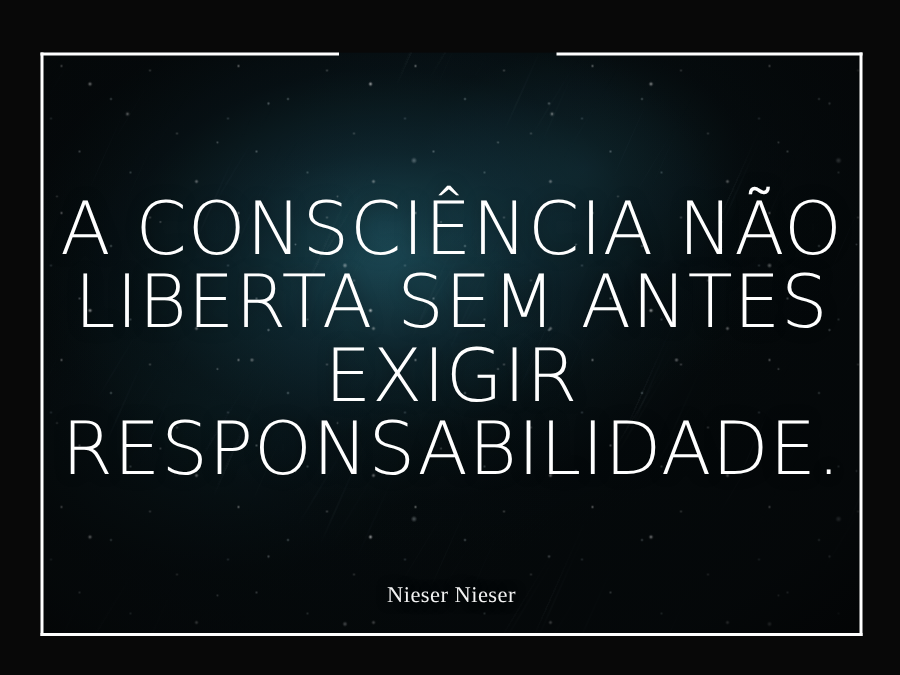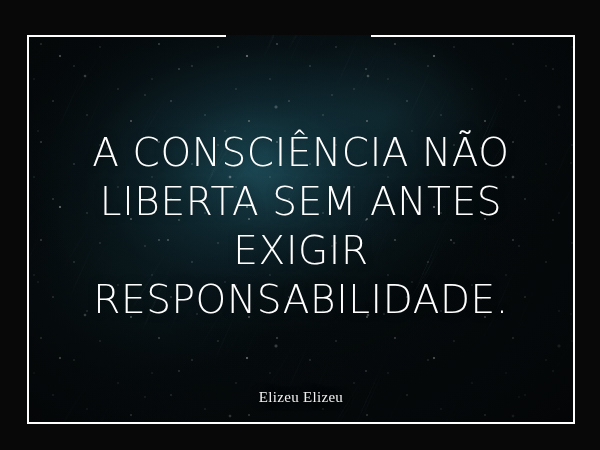--- a/index.html
+++ b/index.html
@@ -180,21 +180,21 @@
 
   .quote-text {
     position: absolute;
     left: 0;
     top: 91px;
     width: 544px;
     text-align: center;
     color: #ffffff;
     font-family: "DejaVu Sans", sans-serif;
     font-weight: 300;
-    font-size: 39px;
+    font-size: 49px;
     line-height: 49px;
     letter-spacing: 0.6px;
     text-rendering: optimizeLegibility;
     white-space: pre-line;
     text-shadow: 0 0 10px rgba(0,0,0,0.35);
   }
 
   .quote-author {
     position: absolute;
     left: 0;
@@ -228,16 +228,16 @@
   <div class="frame-line frame-top-left"></div>
   <div class="frame-line frame-top-right"></div>
   <div class="frame-line frame-bottom"></div>
   <div class="frame-line frame-left"></div>
   <div class="frame-line frame-right"></div>
 
   <div class="content">
     <div class="quote-text">A CONSCIÊNCIA NÃO
 LIBERTA SEM ANTES EXIGIR
 RESPONSABILIDADE.</div>
-    <div class="quote-author">Elizeu Elizeu</div>
+    <div class="quote-author">Nieser Nieser</div>
   </div>
 
 </div>
 
 </body></html>

